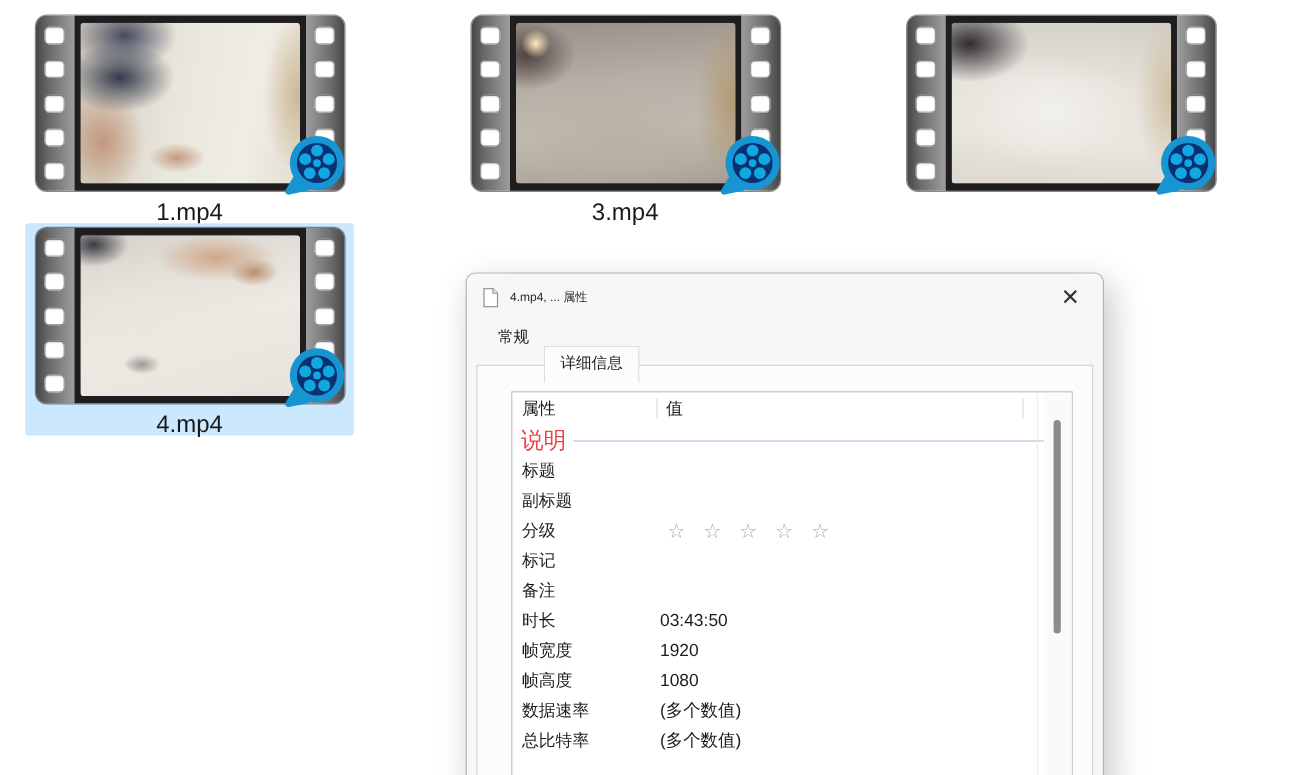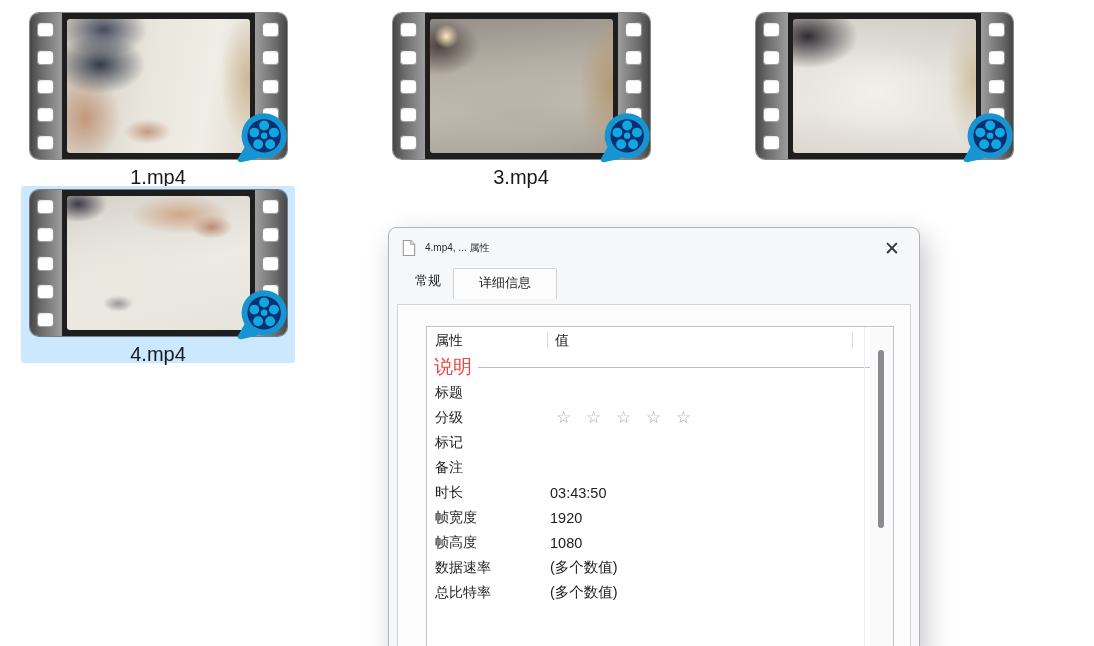--- a/index.html
+++ b/index.html
@@ -62,21 +62,21 @@
   .titlebar .doc-icon { margin-right:9px; flex:0 0 auto; }
   .title-text { font-size:10px; color:#2a2a2c; }
   .close-btn { margin-left:auto; width:30px; height:30px; display:flex; align-items:center;
                justify-content:center; font-size:19px; font-weight:300; color:#333;
                border-radius:4px; cursor:default; }
 
   .tabs { display:flex; align-items:flex-start; height:27px; margin-left:14px;
           position:relative; z-index:2; }
   .tab { padding:4px 12px 5px; font-size:13px; color:#1f1f1f; cursor:default; }
   .tab.active { background:#fcfcfd; border:1px solid #d4d4d8; border-bottom:none;
-                border-radius:2px 2px 0 0; padding:5px 25px 7px; margin-bottom:-1px; }
+                border-radius:2px 2px 0 0; padding:5px 13px 7px; margin-bottom:-1px;margin-top:20px; }
 
   .page { position:absolute; left:8px; right:8px; top:76px; bottom:-2px;
           background:#fcfcfd; border:1px solid #d4d4d8; z-index:1; }
 
   .detail-table { position:absolute; left:28px; top:21px; width:468px; height:345px;
                   background:#ffffff; border:1px solid #c3c3c7; font-size:14px; color:#1c1c1c; }
   .thead { position:relative; height:27px; display:flex; align-items:center; }
   .thead .h-prop { position:absolute; left:8px; }
   .thead .h-val  { position:absolute; left:128px; }
   .hdr-div { position:absolute; top:5px; width:1px; height:17px; background:#dcdce0; }
@@ -264,20 +264,24 @@
       <div class="section-row">
         <span class="section-title">说明</span>
         <span class="section-rule r1"></span>
       </div>
 
       <div class="detail-row">
         <span class="cell-label">标题</span>
         <span class="cell-value"></span>
       </div>
       <div class="detail-row">
+        <span class="cell-label">副标题</span>
+        <span class="cell-value"></span>
+      </div>
+      <div class="detail-row">
         <span class="cell-label">分级</span>
         <span class="cell-value stars">☆ ☆ ☆ ☆ ☆</span>
       </div>
       <div class="detail-row">
         <span class="cell-label">标记</span>
         <span class="cell-value"></span>
       </div>
       <div class="detail-row">
         <span class="cell-label">备注</span>
         <span class="cell-value"></span>

